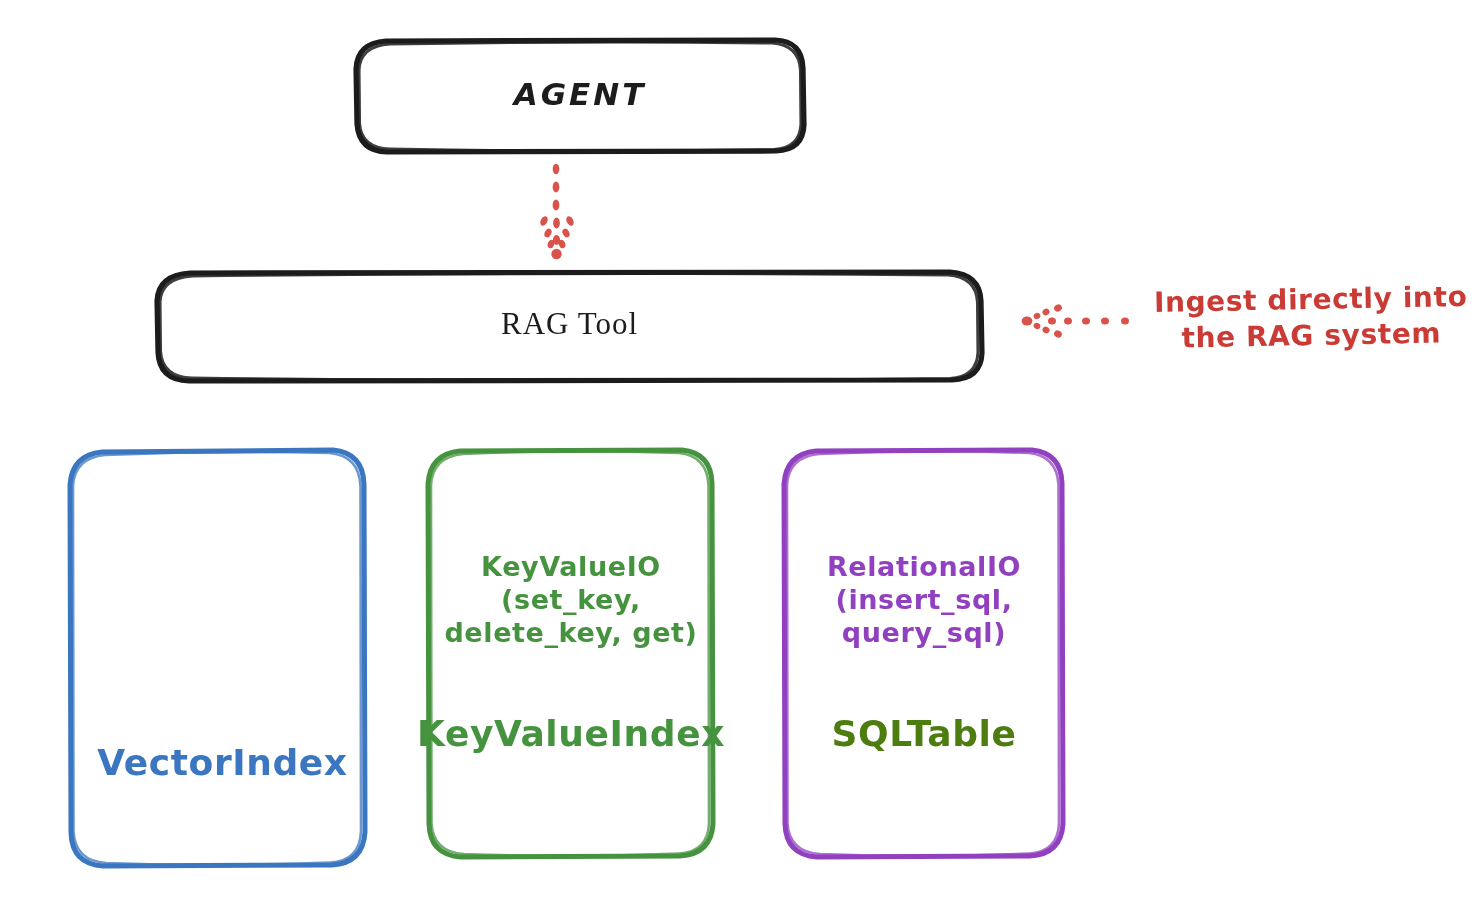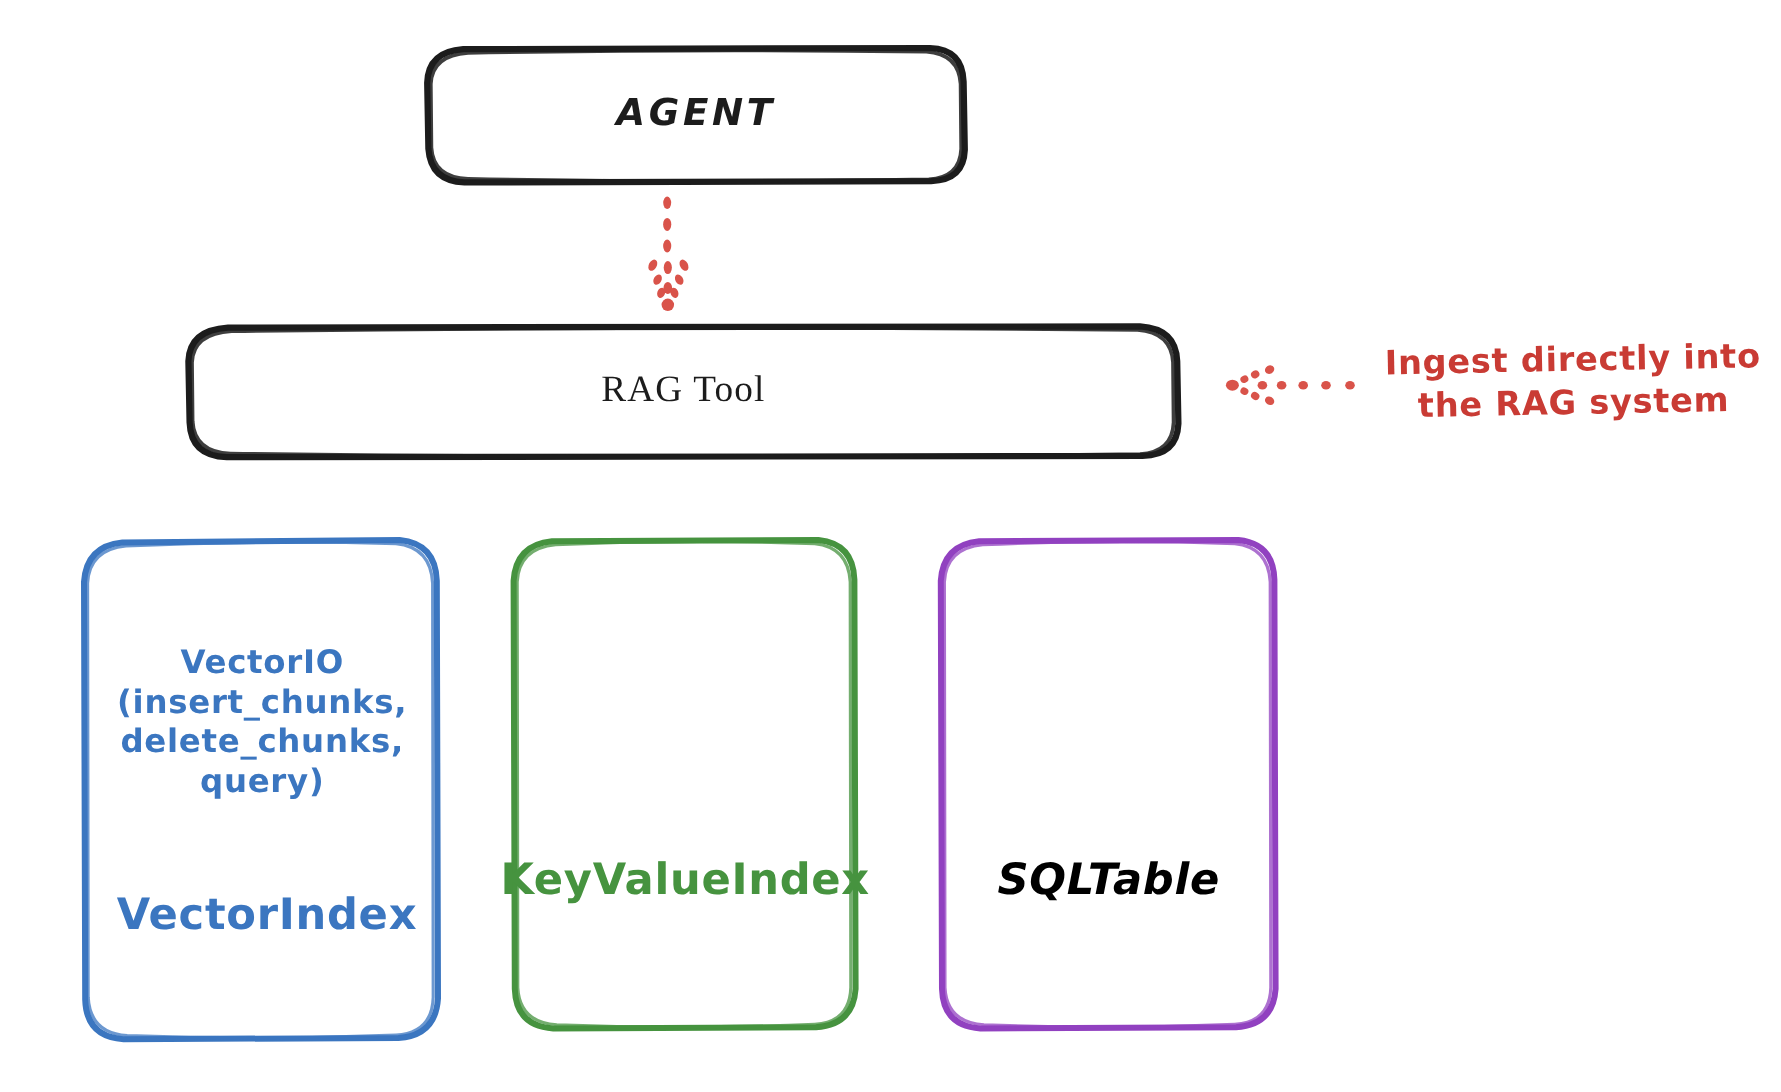--- a/index.html
+++ b/index.html
@@ -69,21 +69,21 @@
     font-weight: 700;
   }
 
   .vectorio-label  { left: 60px;  top: 537px; width: 317px; color: #3b76c0; }
   .vectorio-sub    { left: 64px;  top: 741px; width: 317px; color: #3b76c0; }
 
   .keyvalueio-label{ left: 416px; top: 551px; width: 310px; color: #46933f; }
   .keyvalueio-sub  { left: 416px; top: 712px; width: 310px; color: #46933f; }
 
   .relationalio-label { left: 779px; top: 551px; width: 290px; color: #9141c0; }
-  .relationalio-sub   { left: 779px; top: 712px; width: 290px; color: #000000; font-style: italic; }
+  .relationalio-sub   { left: 779px; top: 712px; width: 290px; color: #4d7c0f; }
 
   .annotation {
     left: 1138px;
     top: 282px;
     width: 346px;
     text-align: center;
     font-size: 28px;
     font-weight: 700;
     line-height: 1.30;
     color: #c93b34;
@@ -171,26 +171,28 @@
       <path d="M 819 454 Q 923 449 1029 453 Q 1057 456 1058.5 485 L 1059 823
                Q 1058 852 1029 853.5 Q 923 858 820 854 Q 789 852 787.5 823
                L 787 485 Q 788.5 457 819 454" fill="none" stroke="#9141c0" stroke-width="2.6" stroke-linecap="round" stroke-linejoin="round" opacity="0.75"></path>
     </g>
   </svg>
 
   <div class="lbl agent-label">AGENT</div>
 
   <div class="lbl ragtool-label">RAG Tool</div>
 
-  <div class="lbl box-label vectorio-label">VectorIO
-(insert_chunks,
-delete_chunks,
-query)</div>
   <div class="lbl box-sub vectorio-sub">VectorIndex</div>
 
+  <div class="lbl box-label keyvalueio-label">KeyValueIO
+(set_key,
+delete_key, get)</div>
   <div class="lbl box-sub keyvalueio-sub">KeyValueIndex</div>
 
+  <div class="lbl box-label relationalio-label">RelationalIO
+(insert_sql,
+query_sql)</div>
   <div class="lbl box-sub relationalio-sub">SQLTable</div>
 
   <div class="lbl annotation">Ingest directly into
 the RAG system</div>
 
 </div>
 
 </body></html>

